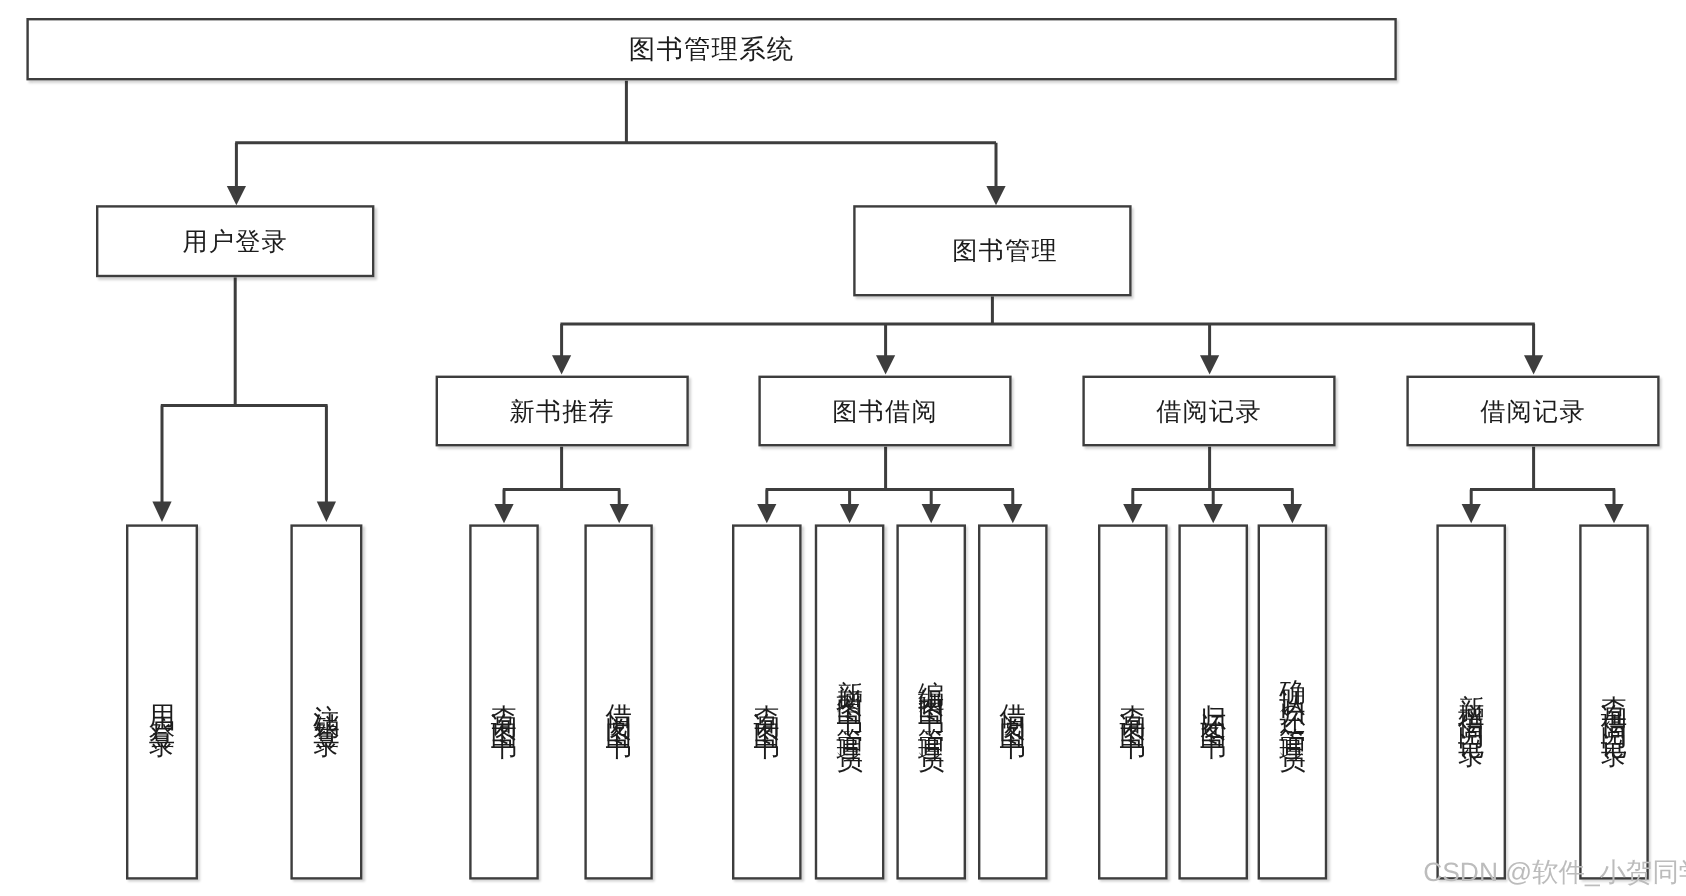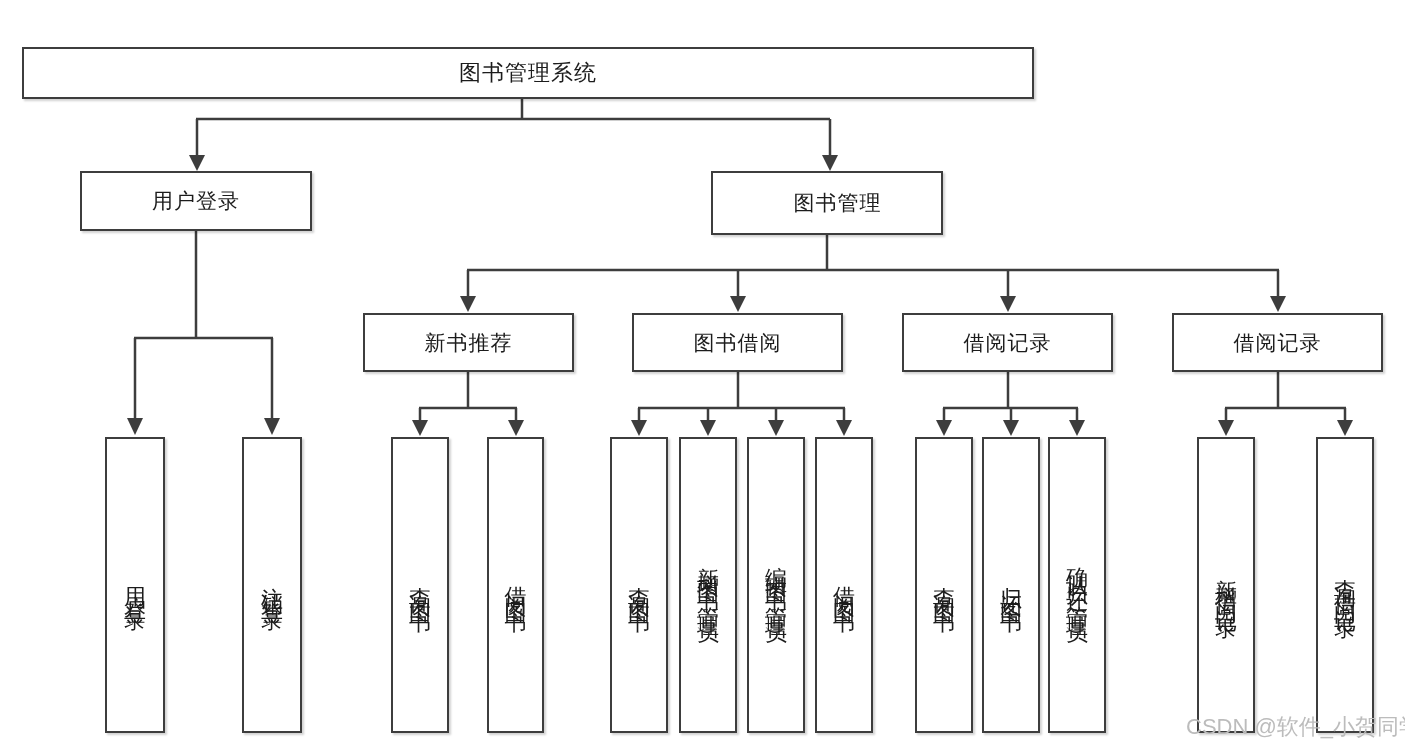--- a/index.html
+++ b/index.html
@@ -15,24 +15,24 @@
     color:var(--line); pointer-events:none;
   }
   .box {
     position:absolute; background:#fff;
     border:2px solid var(--line);
     box-shadow:2px 2px 2px rgba(0,0,0,0.18);
     display:flex; align-items:center; justify-content:center;
     color:var(--text);
   }
   .h-label { font-size:21px; letter-spacing:1px; white-space:nowrap; }
-  .root-box  { left:22px;  top:15px;  width:1012px; height:52px;margin-top:32px; }
+  .root-box  { left:22px;  top:15px;  width:1142px; height:52px; }
   .root-box .h-label { font-size:22px; }
   .l2-user   { left:80px;  top:171px; width:232px; height:60px; }
-  .l2-book   { left:711px; top:171px; width:232px; height:64px;padding-left:21px; }
+  .l2-book   { left:711px; top:171px; width:232px; height:76px;padding-left:21px; }
   .l3 { top:313px; width:211px; height:59px;text-align:right; }
   .l3-1 { left:363px; }  .l3-2 { left:632px; }
   .l3-3 { left:902px; }  .l3-4 { left:1172px; }
   .leaf { top:437px; height:296px; width:58px; }
   .v-label {
     writing-mode:vertical-rl; text-orientation:mixed;
     font-size:22px; letter-spacing:8px; line-height:1;
     color:var(--text); white-space:nowrap;
   }
   .lf-1  { left:105px; width:60px; } .lf-2  { left:242px; width:60px; }

